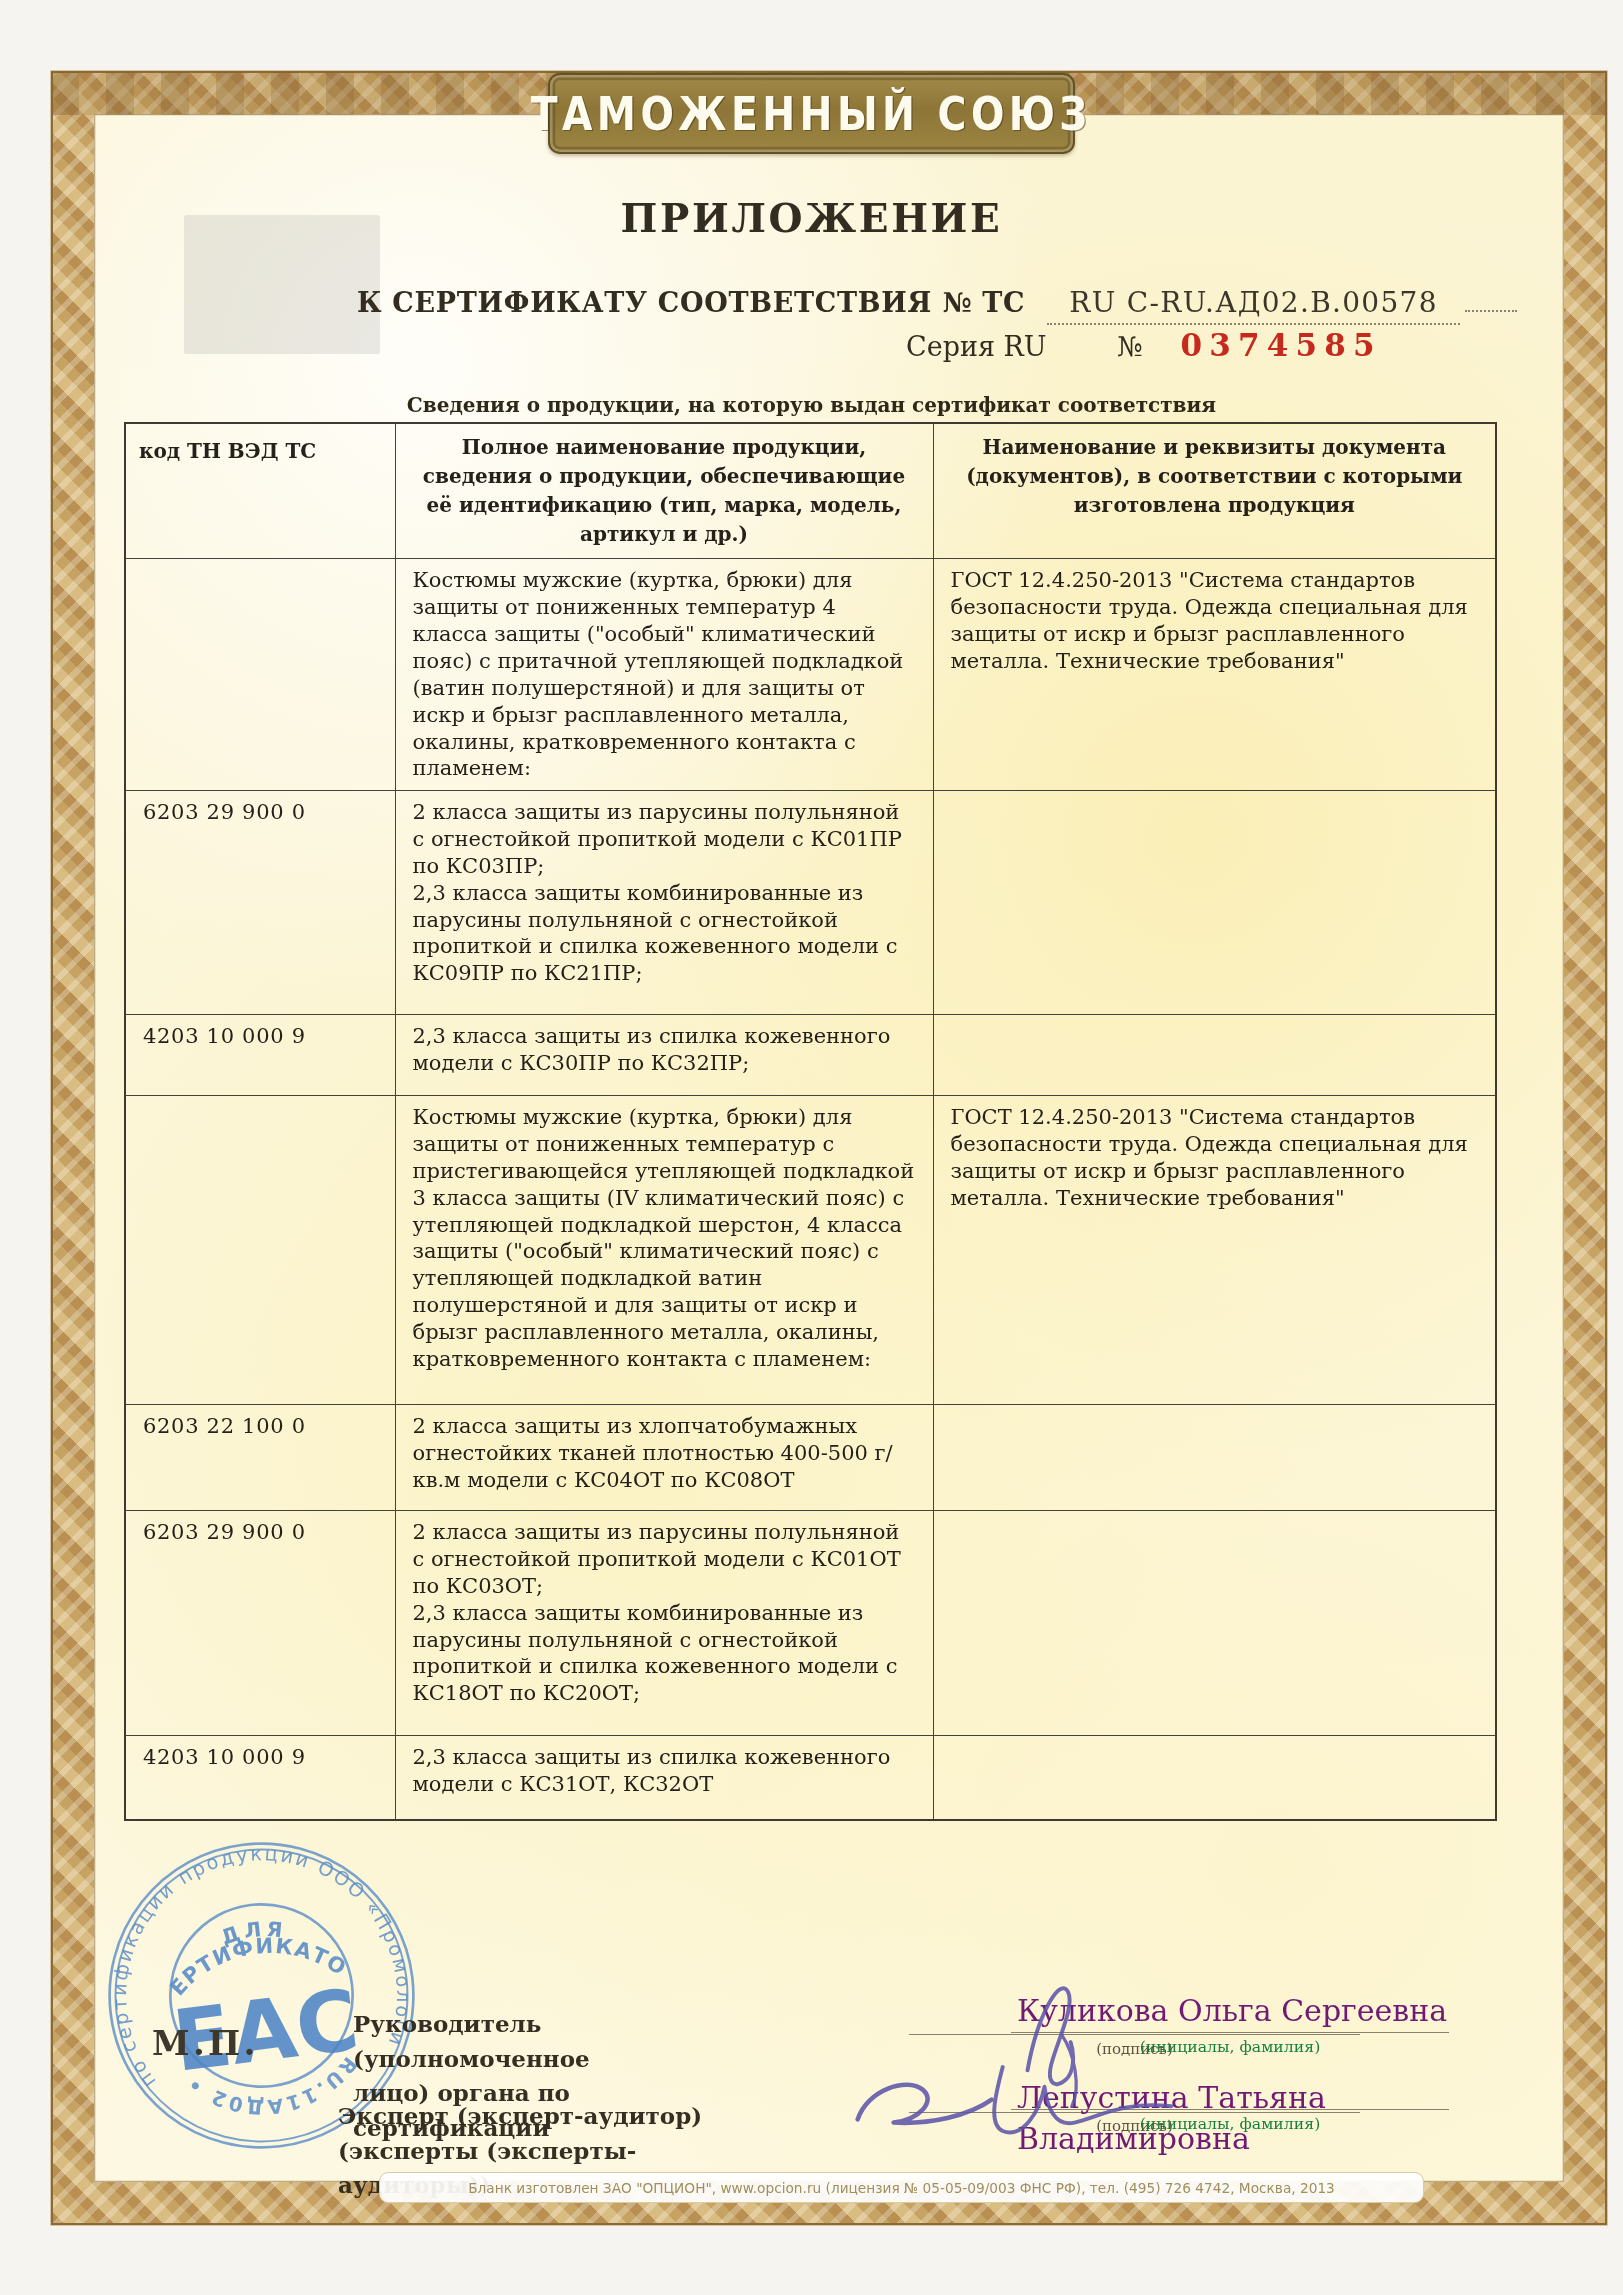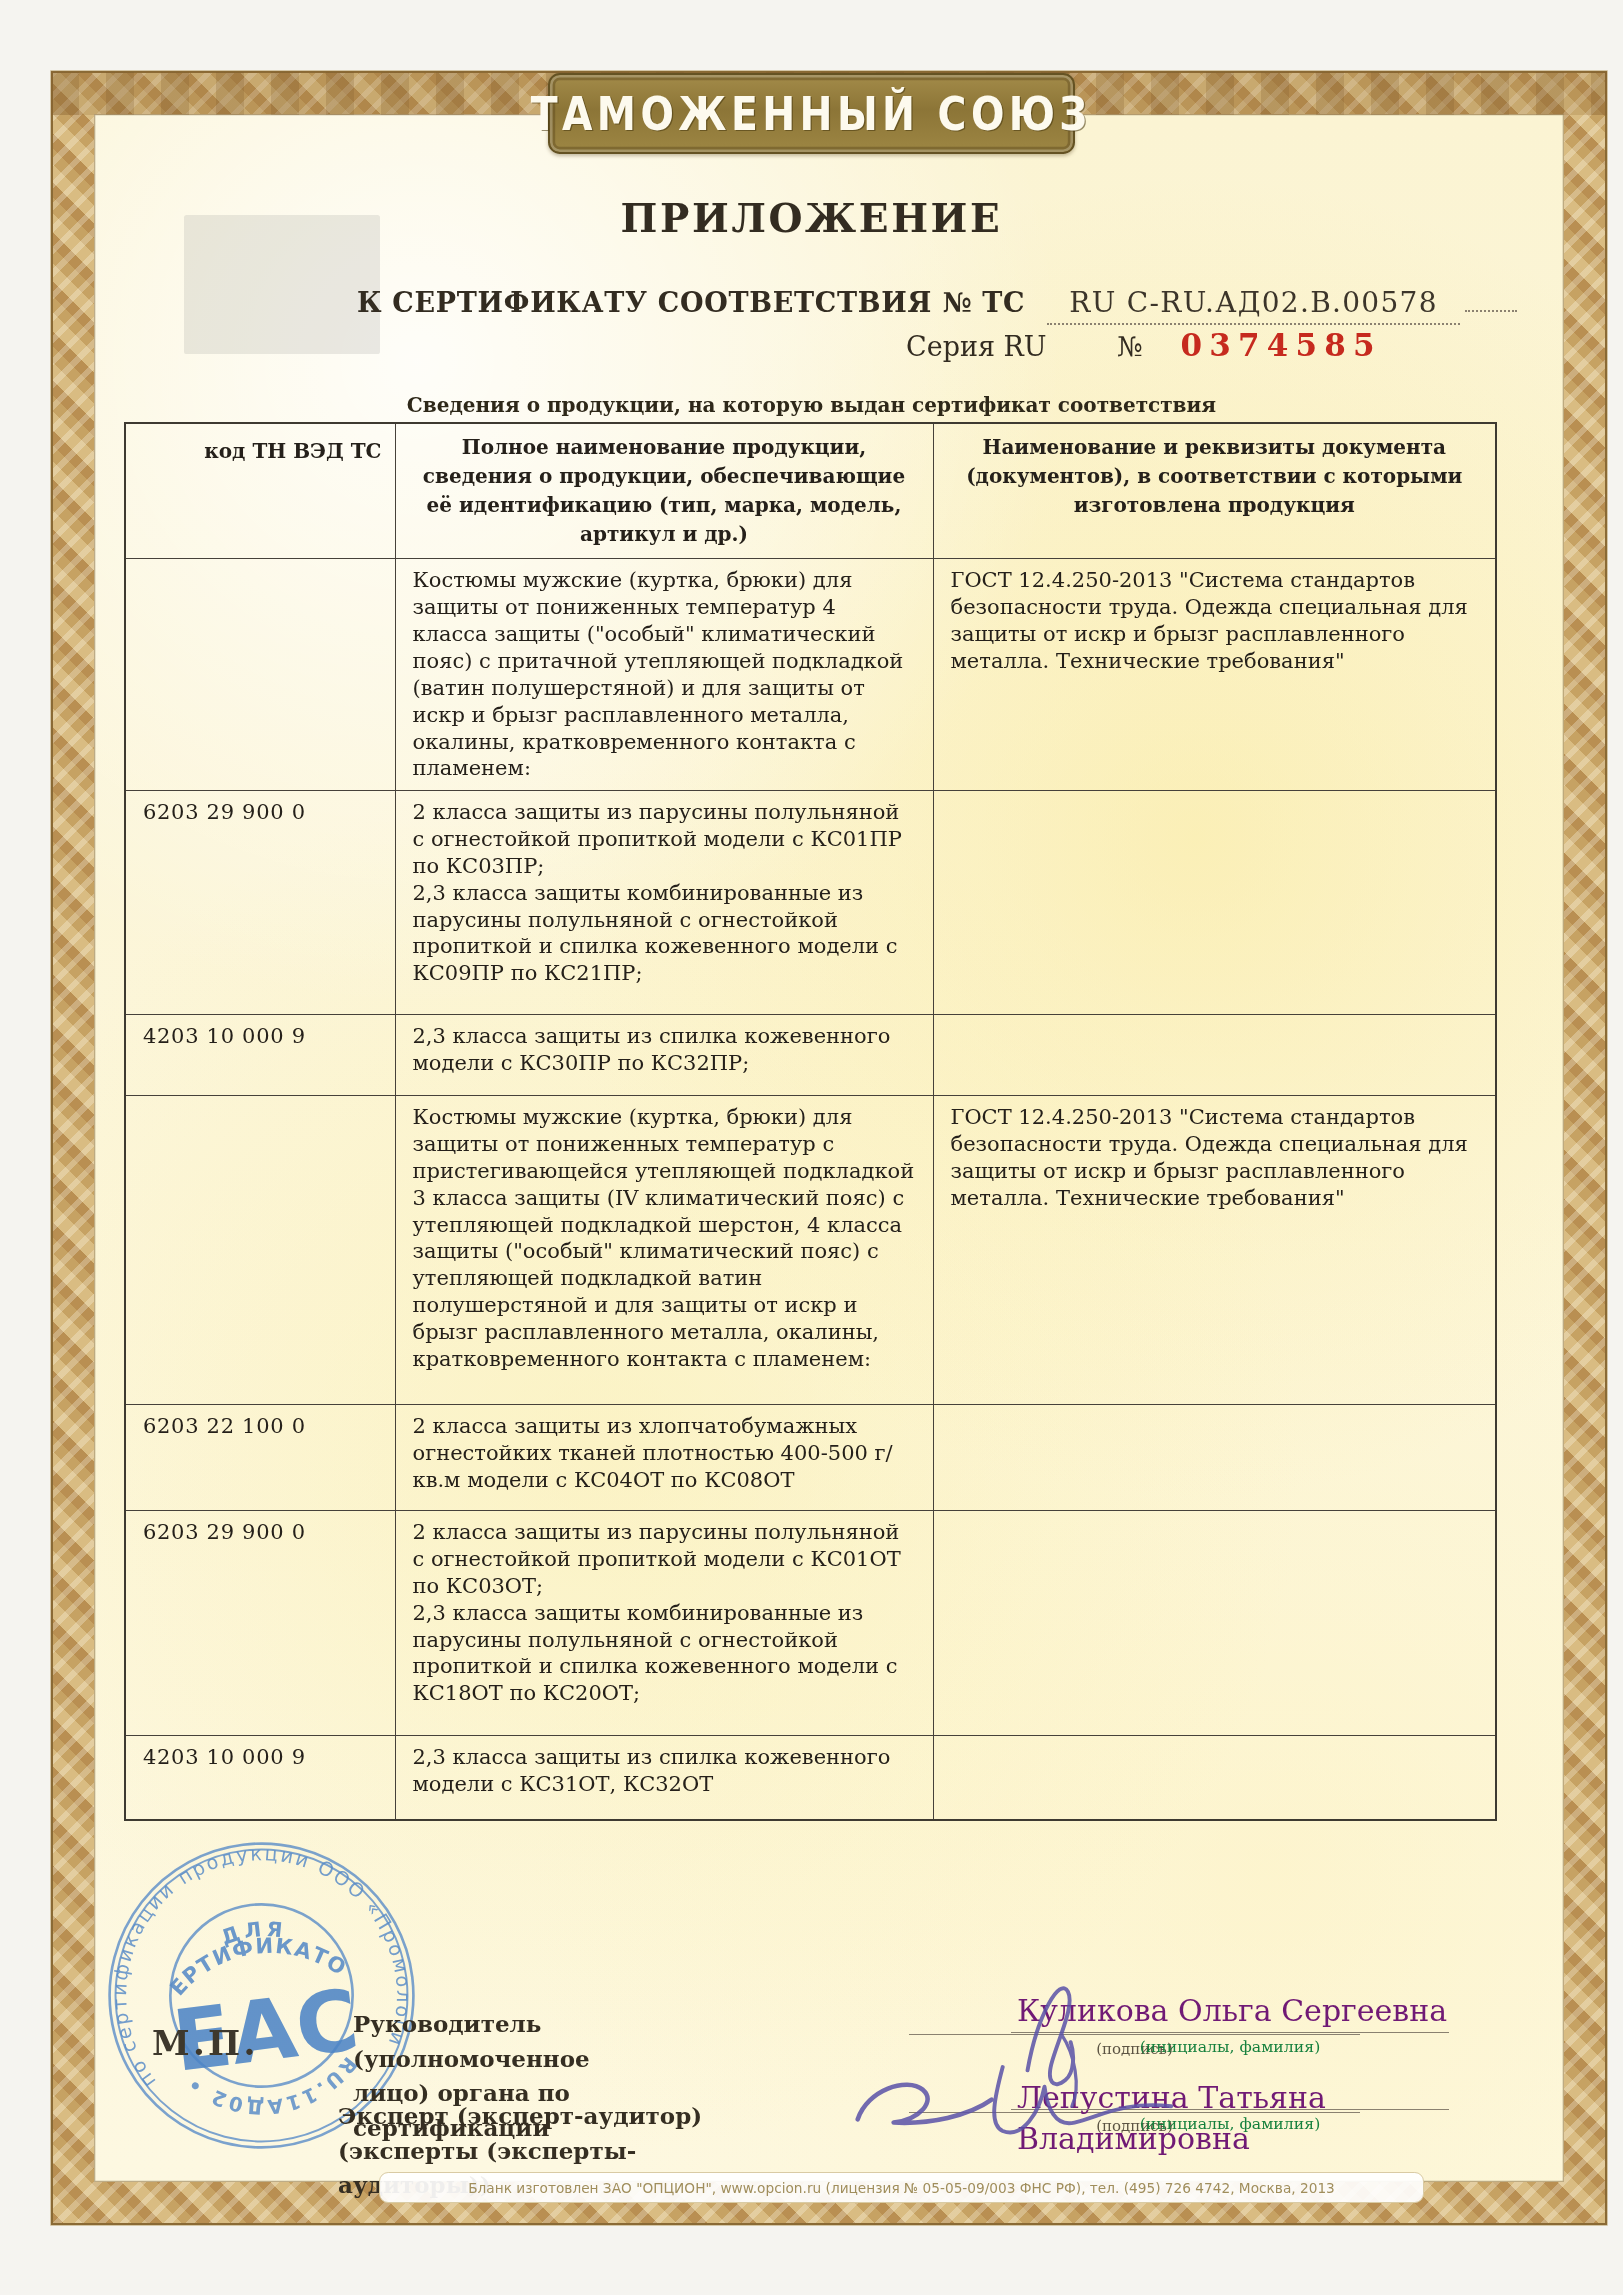--- a/index.html
+++ b/index.html
@@ -46,21 +46,21 @@
   .products-caption{position:absolute;left:0;top:393px;width:1623px;text-align:center;
     font-size:20px;font-weight:bold;color:#2e2819;}
   
   table.products{position:absolute;left:124px;top:422px;width:1370px;border-collapse:collapse;
     table-layout:fixed;background:transparent;}
   table.products col.c1{width:270px;} table.products col.c2{width:538px;} table.products col.c3{width:563px;}
   table.products td{border:1.3px solid #46413a;vertical-align:top;padding:7.9px 17px;
     font-size:21px;line-height:1.28;color:#25201a;white-space:pre-line;}
   table.products{border:2px solid #3e3a31;}
   tr.h-header td{font-weight:bold;text-align:center;font-size:20px;line-height:1.45;padding:9.2px 13px;}
-  tr.h-header td.code-h{text-align:right;padding-top:13px;}
+  tr.h-header td.code-h{text-align:left;padding-top:13px;}
   td.code-cell{font-size:22px;padding-top:10.5px;letter-spacing:0.7px;}
   tr.h-header{height:118px;} tr.r0{height:225px;} tr.r1{height:224px;} tr.r2{height:81px;}
   tr.r3{height:309px;} tr.r4{height:106px;} tr.r5{height:225px;} tr.r6{height:84px;}
   
   .stamp-svg{position:absolute;left:103px;top:1837px;width:317px;height:317px;transform:rotate(-7deg);opacity:.92;}
   .mp-mark{position:absolute;left:152px;top:2023px;font-size:34px;font-weight:bold;color:#3e382c;letter-spacing:3.3px;}
   
   .sign-label{position:absolute;font-size:23px;font-weight:bold;line-height:1.5;color:#352e22;white-space:pre-line;}
   .lbl-head{left:353px;top:2007px;width:419px;}
   .lbl-expert{left:338px;top:2099px;width:445px;}

